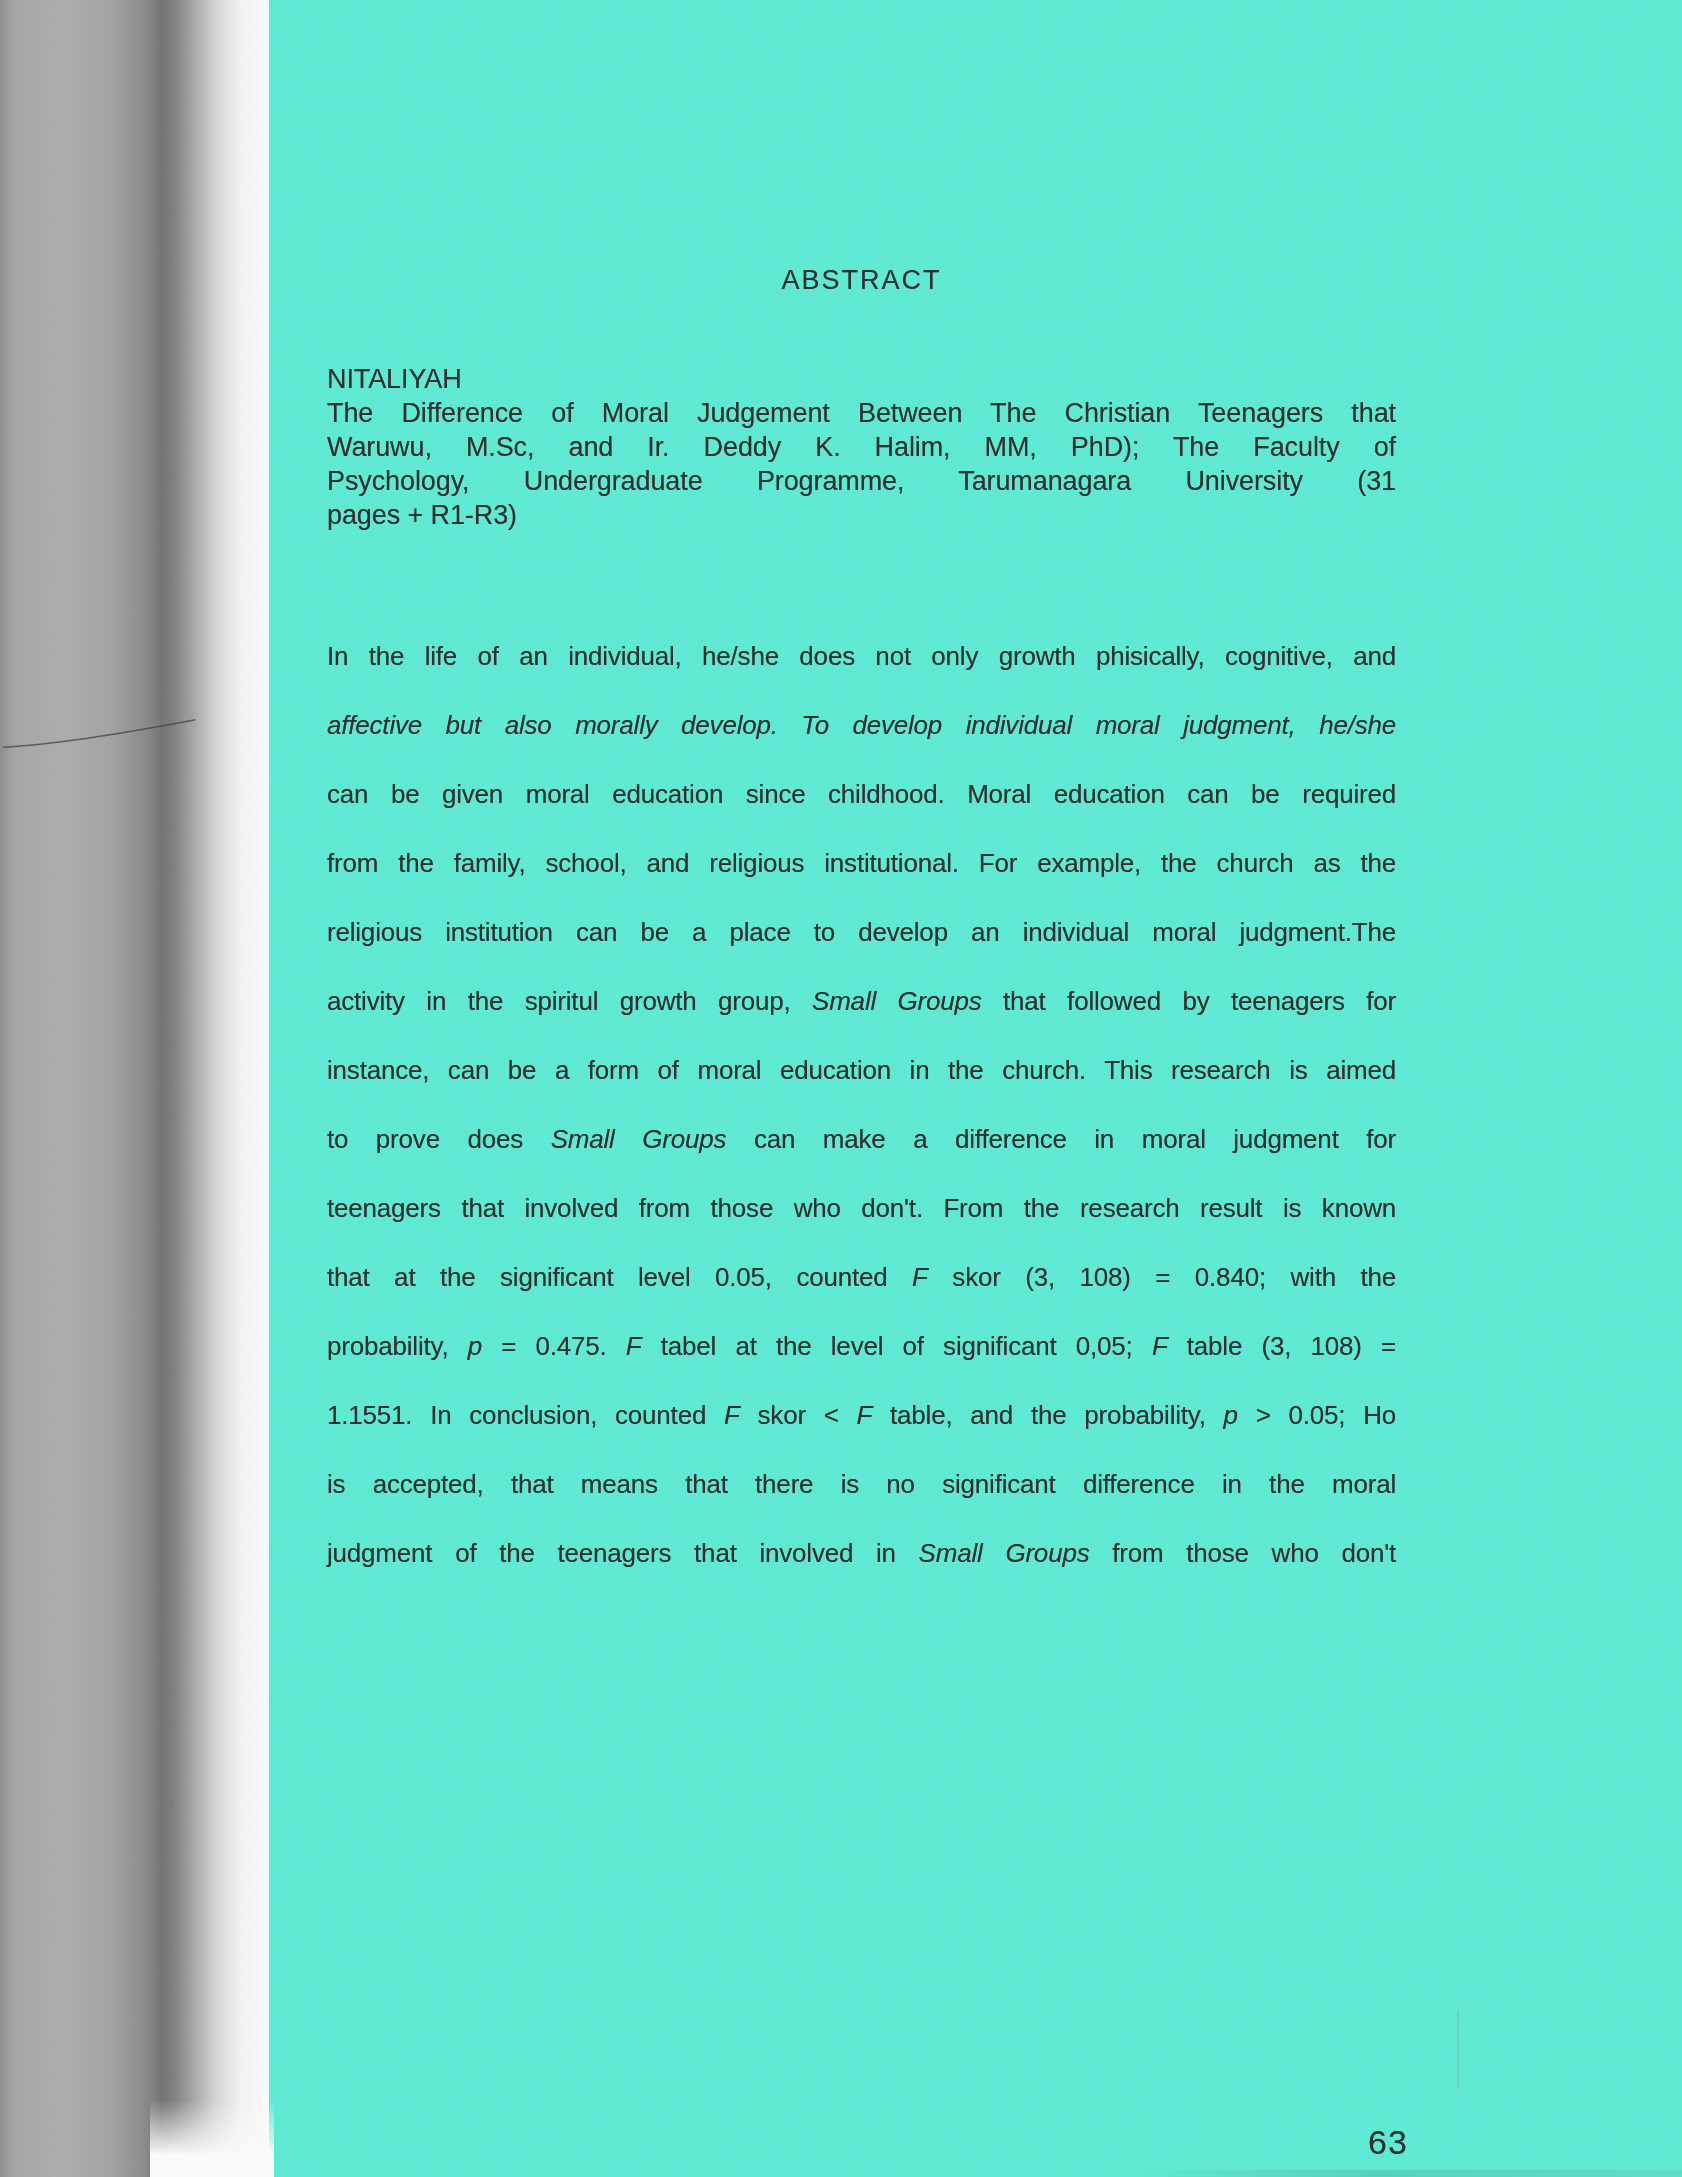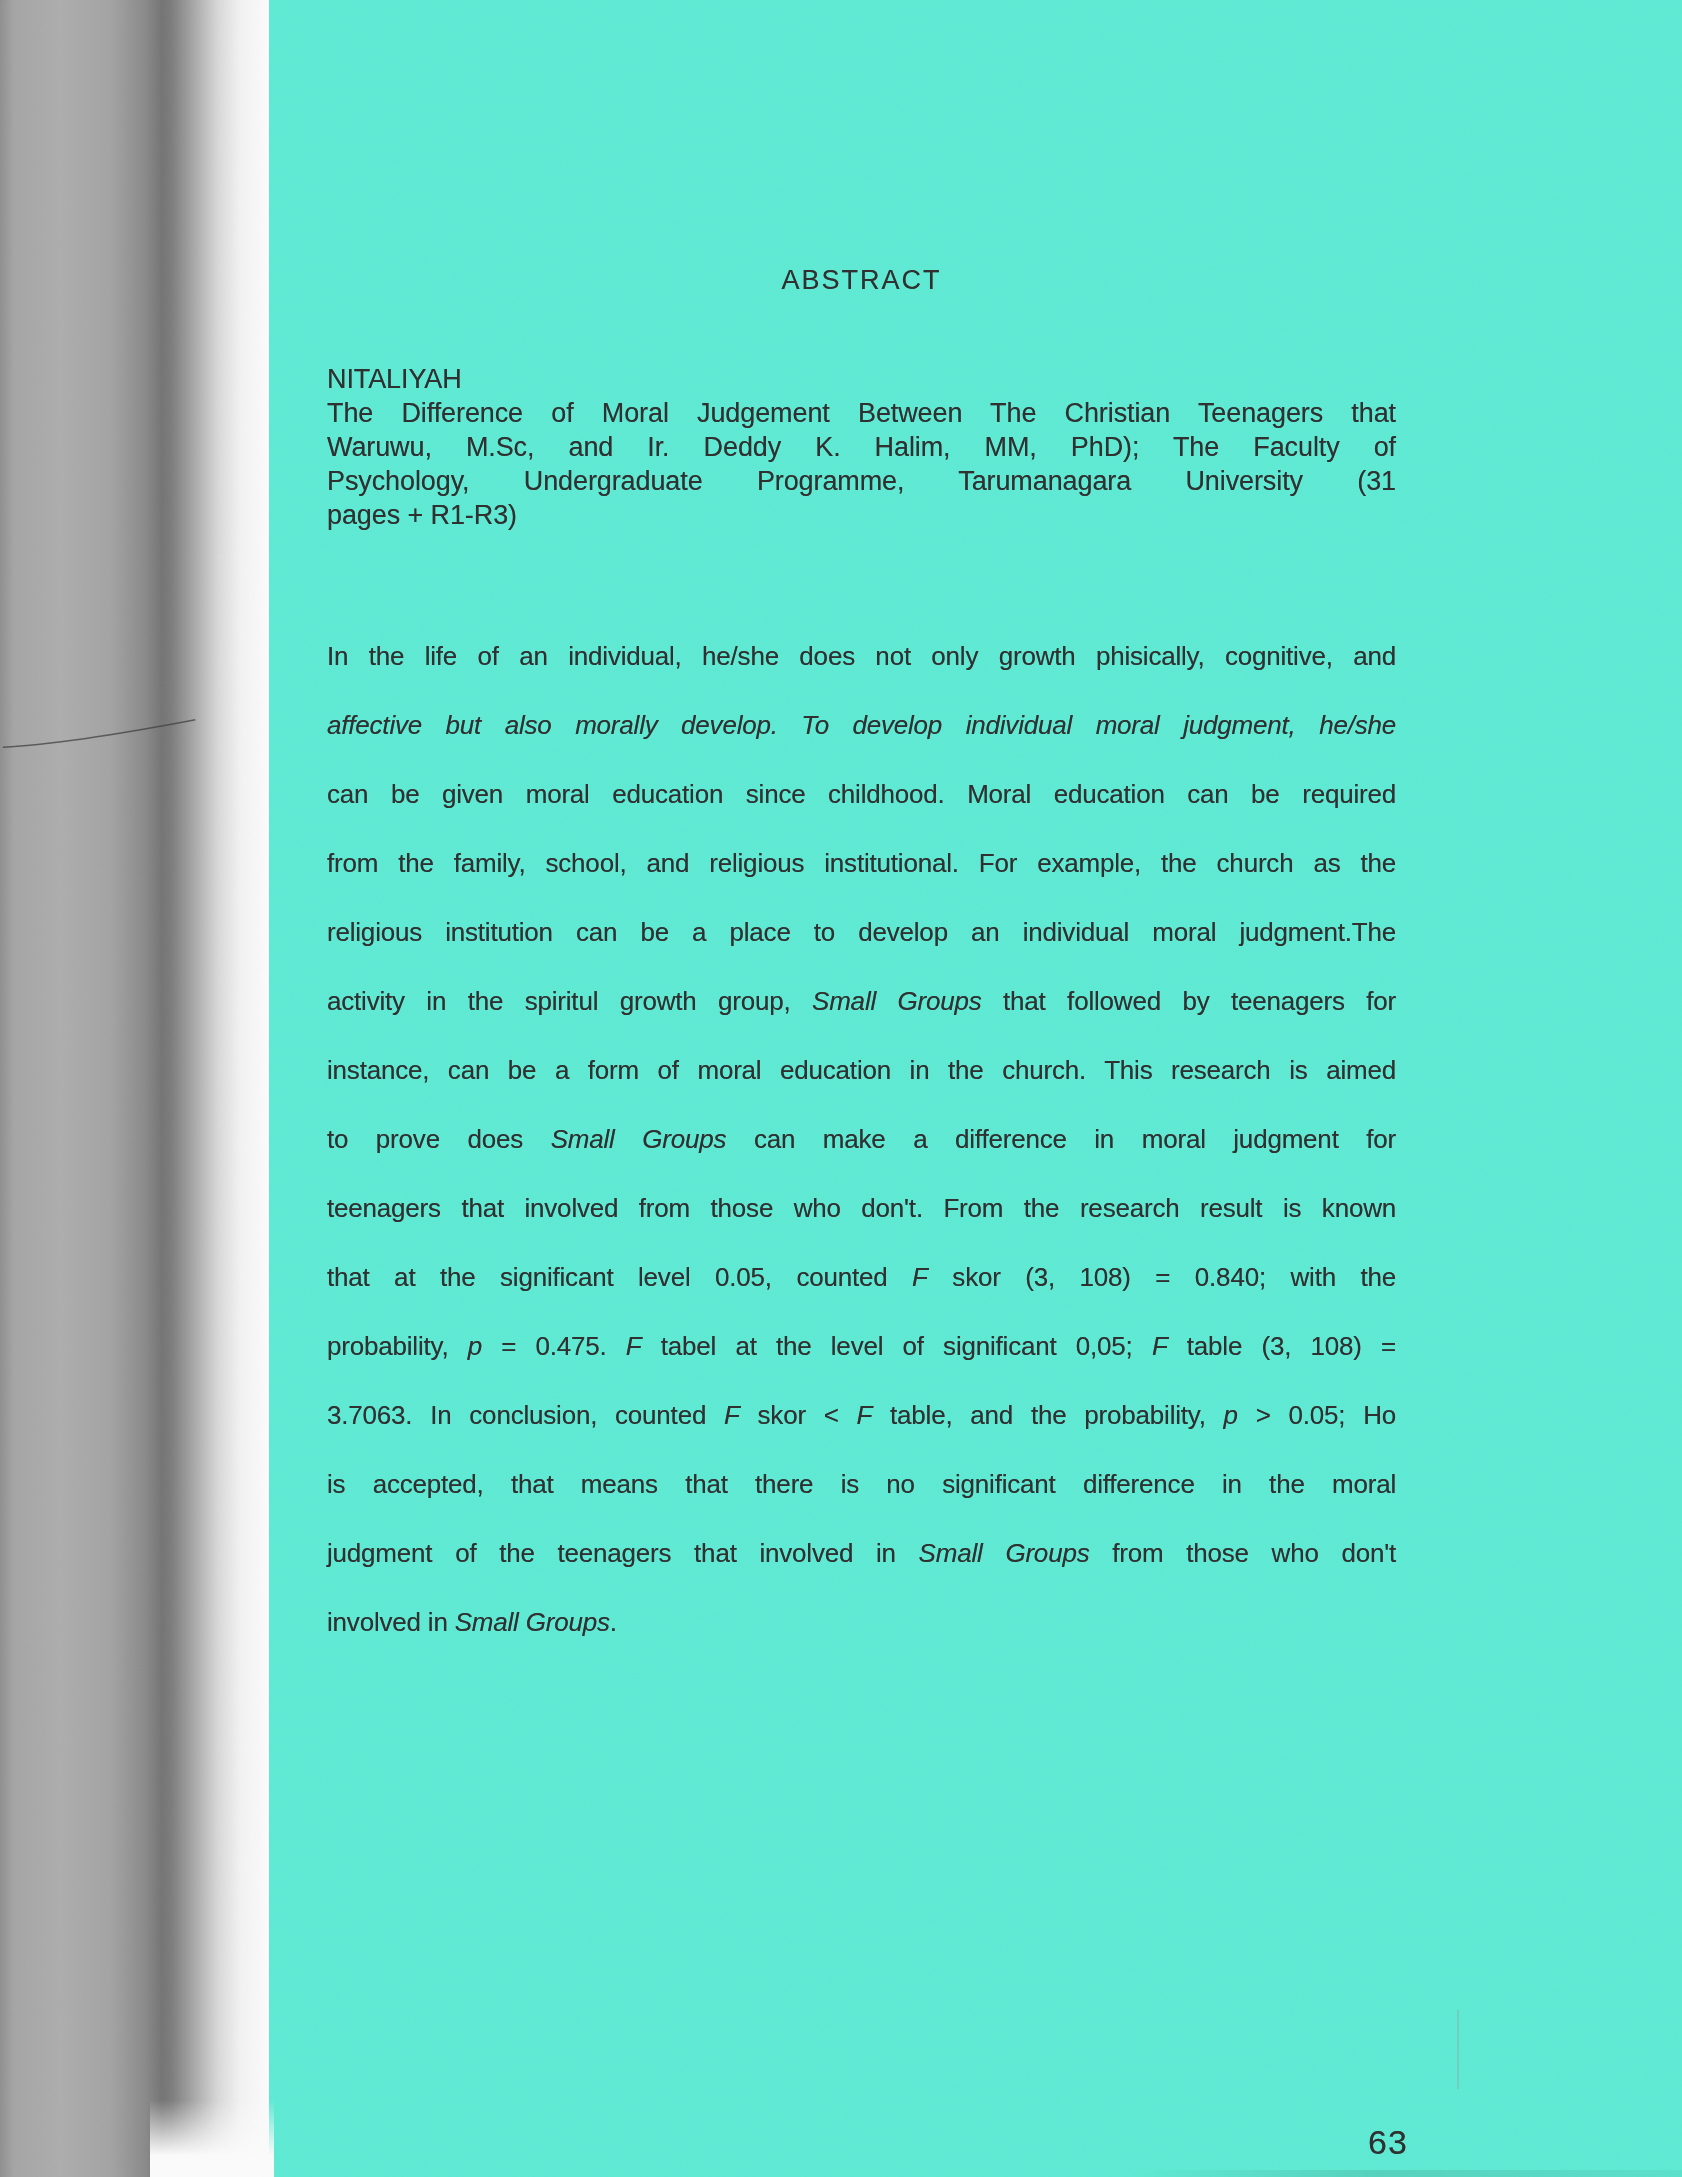--- a/index.html
+++ b/index.html
@@ -95,24 +95,23 @@
       <div class="line just"><span class="it">affective but also morally develop. To develop individual moral judgment, he/she</span></div>
       <div class="line just"><span>can be given moral education since childhood. Moral education can be required</span></div>
       <div class="line just"><span>from the family, school, and religious institutional. For example, the church as the</span></div>
       <div class="line just"><span>religious institution can be a place to develop an individual moral judgment.The</span></div>
       <div class="line just"><span>activity in the spiritul growth group, </span><span class="it">Small Groups</span><span> that followed  by teenagers for</span></div>
       <div class="line just"><span>instance, can be a form of moral education in the church. This research is aimed</span></div>
       <div class="line just"><span>to prove does </span><span class="it">Small Groups</span><span> can make a difference in moral judgment for</span></div>
       <div class="line just"><span>teenagers that involved from those who don't. From the research result is known</span></div>
       <div class="line just"><span>that at the significant level 0.05, counted </span><span class="it">F</span><span> skor (3, 108) = 0.840; with the</span></div>
       <div class="line just"><span>probability, </span><span class="it">p</span><span> = 0.475. </span><span class="it">F</span><span> tabel at the level of significant 0,05; </span><span class="it">F</span><span> table (3, 108) =</span></div>
-      <div class="line just"><span>3.7063. In conclusion, counted </span><span class="it">F</span><span> skor &lt; </span><span class="it">F</span><span> table, and the probability, </span><span class="it">p</span><span> &gt; 0.05; Ho</span></div>
+      <div class="line just"><span>1.1551. In conclusion, counted </span><span class="it">F</span><span> skor &lt; </span><span class="it">F</span><span> table, and the probability, </span><span class="it">p</span><span> &gt; 0.05; Ho</span></div>
       <div class="line just"><span>is accepted, that means that  there is no significant difference in the moral</span></div>
       <div class="line just"><span>judgment of the teenagers that involved in </span><span class="it">Small Groups</span><span> from those who don't</span></div>
-      <div class="line left"><span>involved in </span><span class="it">Small Groups</span><span>.</span></div>
     </div>
 
   <div class="pagenum txt">63</div>
 
   <svg class="grain" viewBox="0 0 1699 2199" width="1682" height="2177">
     <filter id="noise">
       <feTurbulence type="fractalNoise" baseFrequency="0.9" numOctaves="2" stitchTiles="stitch"></feTurbulence>
       <feColorMatrix type="saturate" values="0"></feColorMatrix>
     </filter>
     <rect width="100%" height="100%" filter="url(#noise)" opacity="0.035"></rect>

